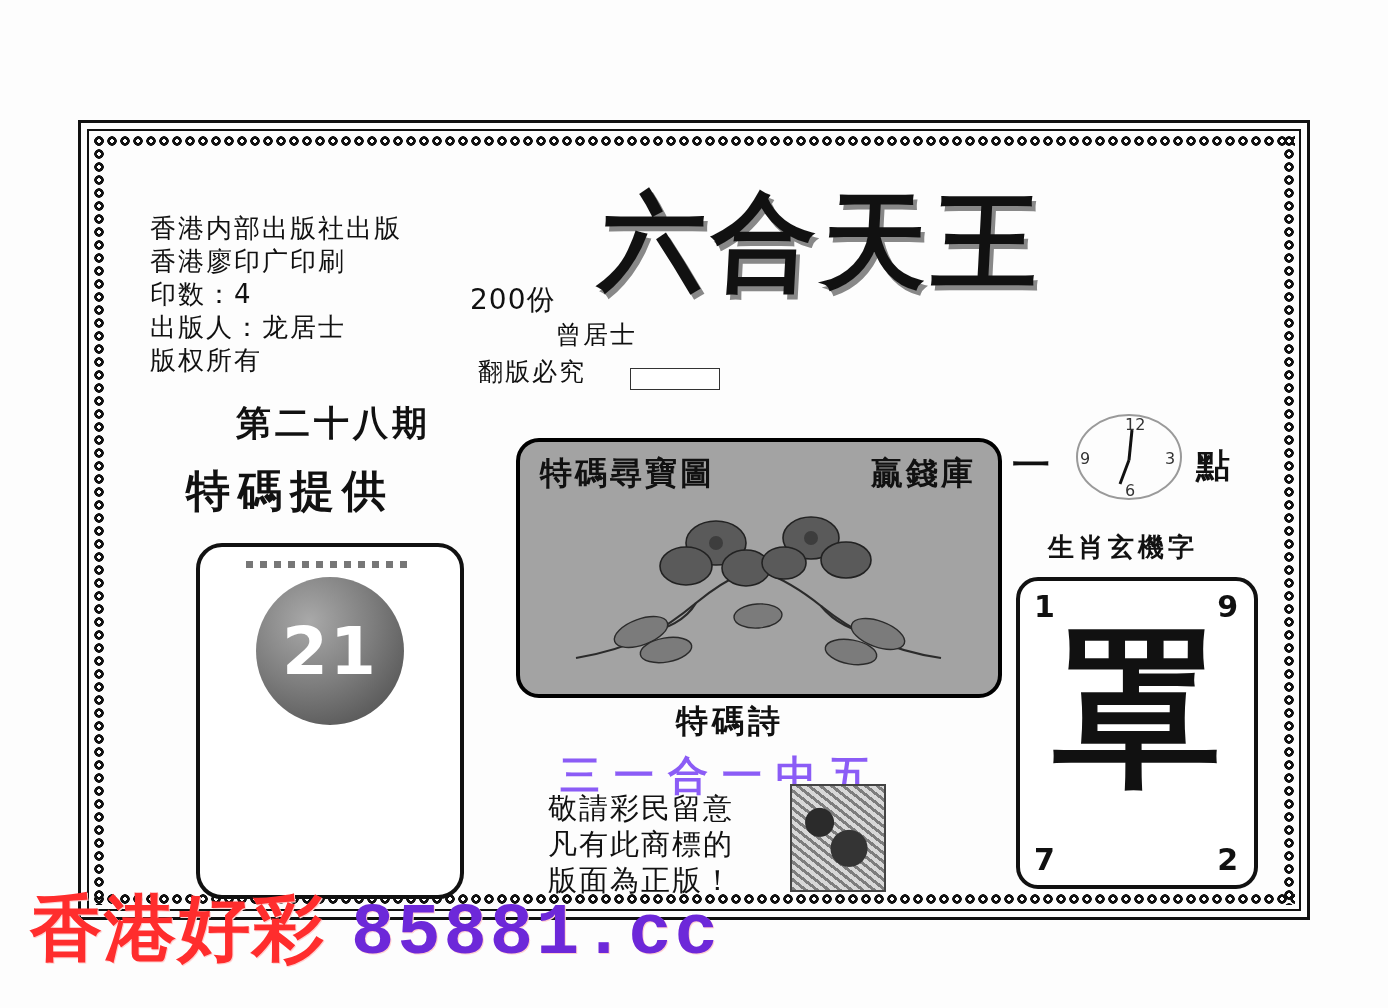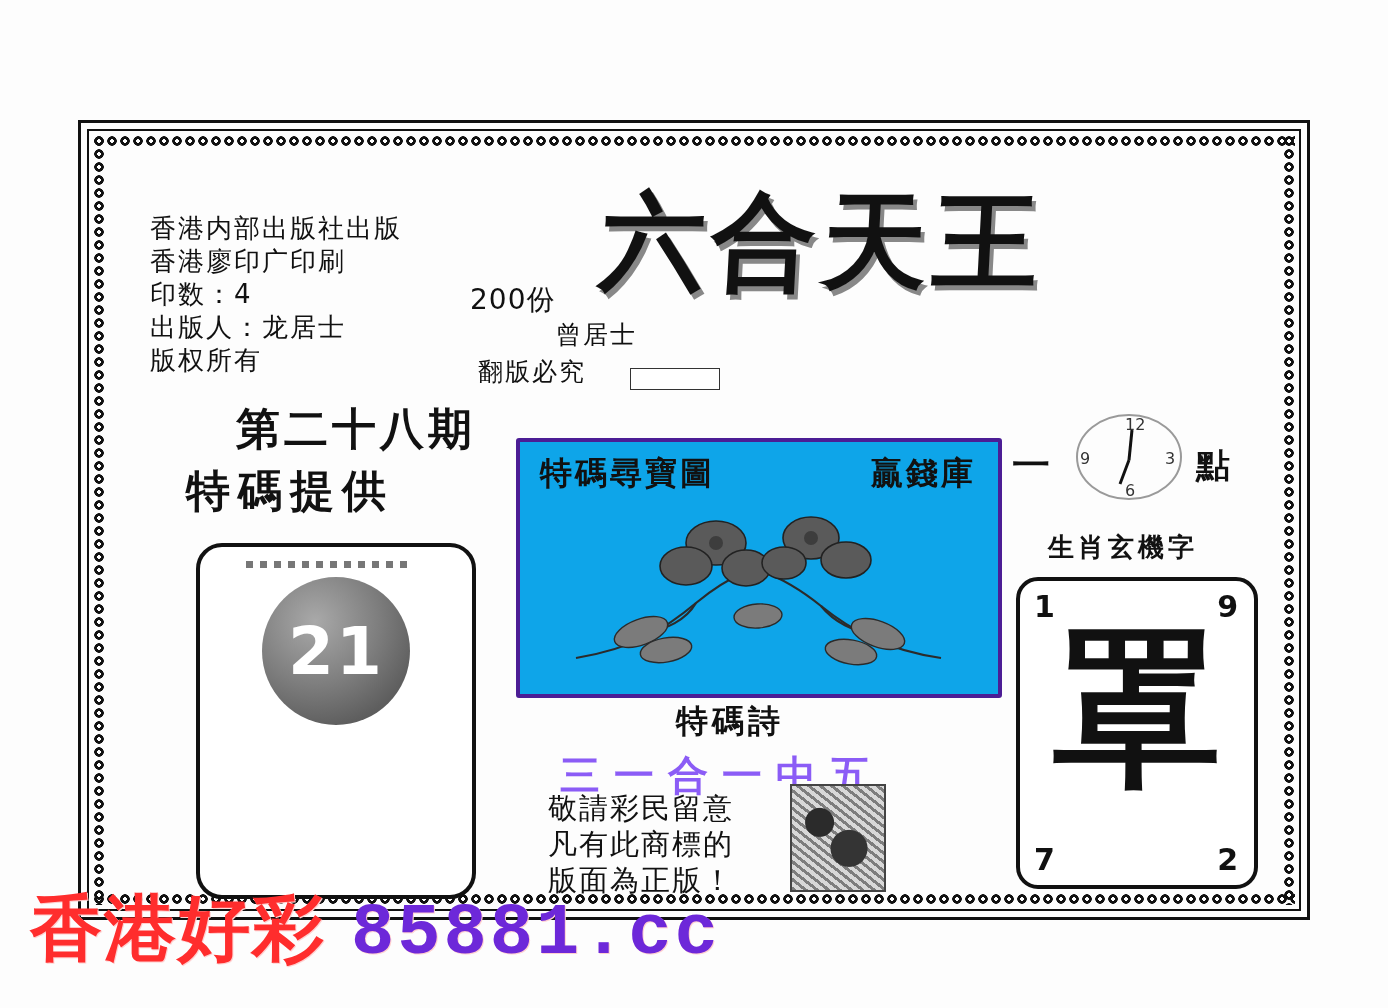--- a/index.html
+++ b/index.html
@@ -71,52 +71,52 @@
     font-size:105px;line-height:1;font-weight:bold;color:#111;
     letter-spacing:6px;
     transform:skewX(-3deg);
     text-shadow:4px 5px 0 #888;
     white-space:nowrap;
   }
 
   
   .issue{
     position:absolute;left:236px;top:400px;
-    font-size:44px;font-weight:bold;letter-spacing:4px;color:#111;
+    font-size:35px;font-weight:bold;letter-spacing:4px;color:#111;
   }
 
   
   .left-title{
     position:absolute;left:186px;top:462px;
     font-size:44px;font-weight:bold;letter-spacing:8px;color:#111;
   }
   
   .ball-card{
     position:absolute;left:196px;top:543px;width:260px;height:348px;
-    border:4px solid #111;border-radius:26px;background:#fff;padding-left:12px;
+    border:4px solid #111;border-radius:26px;background:#fff;
   }
   .ball-card .dashes{
     position:absolute;left:46px;top:14px;width:168px;height:7px;
     background-image:repeating-linear-gradient(90deg,#777 0 7px,transparent 7px 14px);
   }
   .ball{
     position:absolute;left:50%;transform:translateX(-50%);
     width:148px;height:148px;border-radius:50%;
     background:radial-gradient(circle at 36% 30%,#a9a9a9 0%,#7e7e7e 45%,#5f5f5f 75%,#4a4a4a 100%);
     color:#fff;font-size:66px;font-weight:bold;
     display:flex;align-items:center;justify-content:center;
     letter-spacing:2px;
   }
   .ball-1{top:30px;}
   .ball-2{top:188px;}
 
   
   .treasure{
     position:absolute;left:516px;top:438px;width:478px;height:252px;
-    border:4px solid #4c1d95;border-radius:3px;background:#0ea5e9;
+    border:4px solid #000000;border-radius:23px;background:#a3a3a3;
   }
   .treasure-label-a{
     position:absolute;left:20px;top:10px;font-size:32px;font-weight:bold;letter-spacing:3px;color:#111;
   }
   .treasure-label-b{
     position:absolute;right:22px;top:10px;font-size:32px;font-weight:bold;letter-spacing:3px;color:#111;
   }
   .flowers{
     position:absolute;left:26px;top:66px;width:420px;height:170px;
   }

